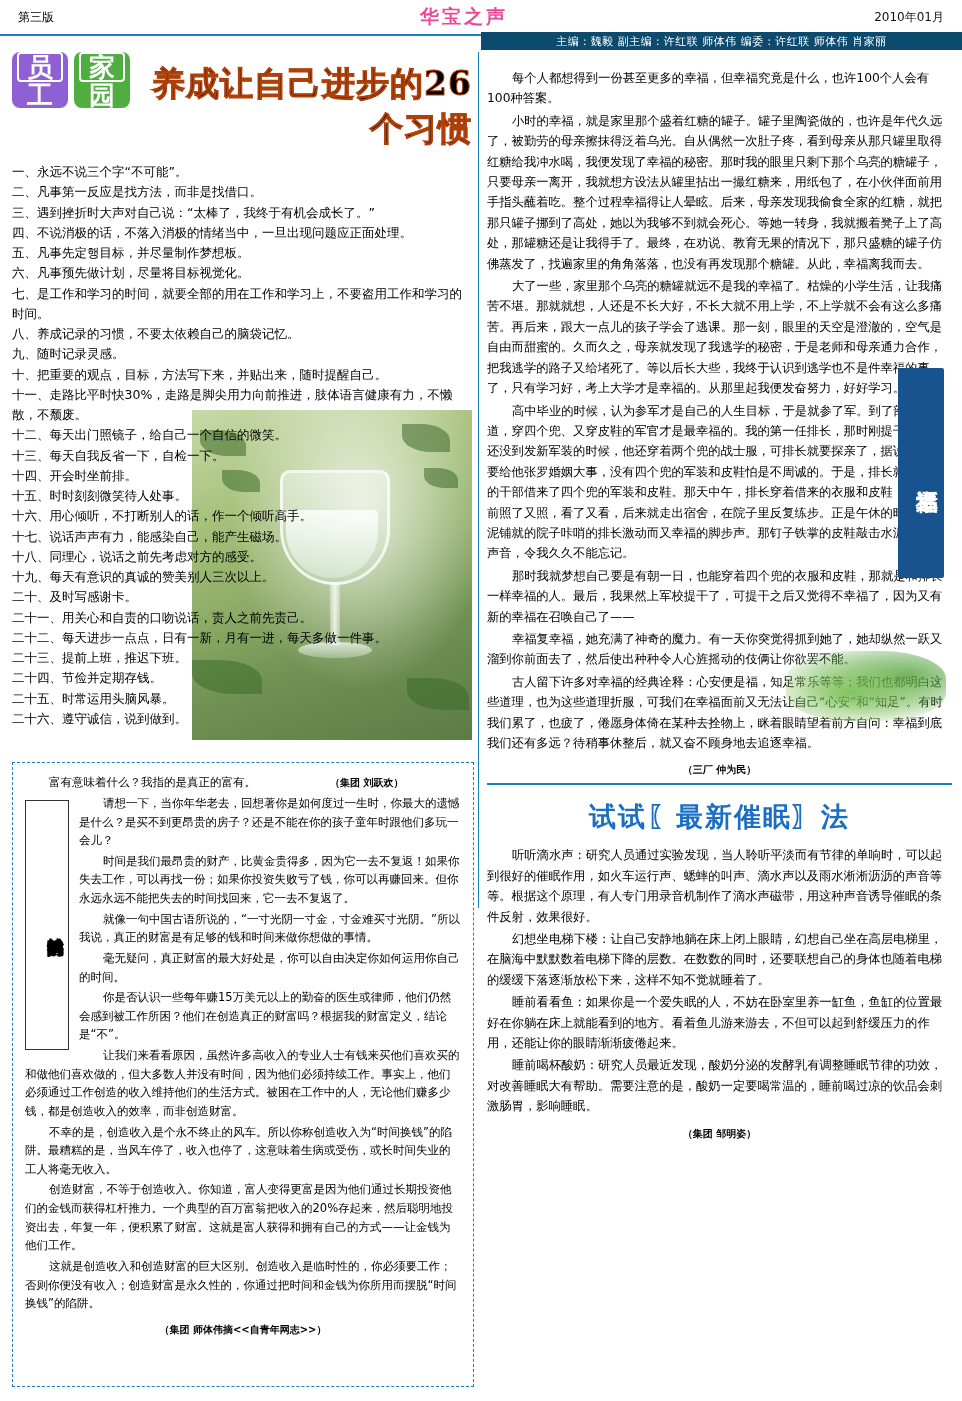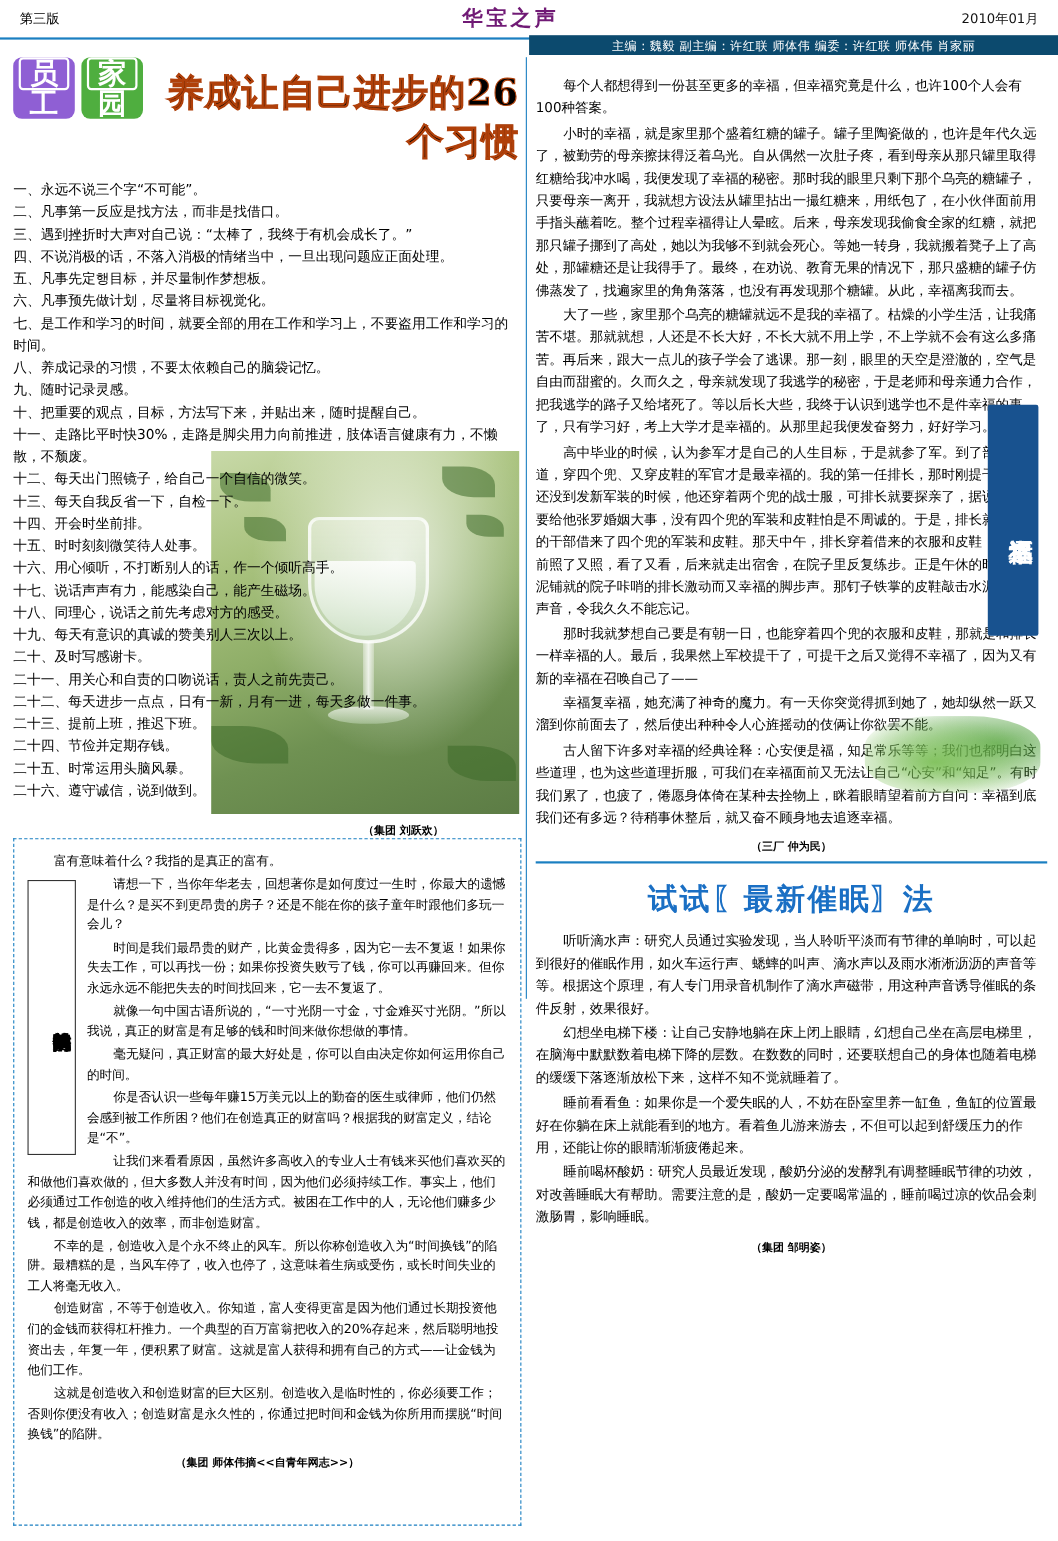--- a/index.html
+++ b/index.html
@@ -14,21 +14,21 @@
   }
   
   .masthead {
     height:30px; width:962px;
     border-bottom:2px solid #1a7fc1;
     display:flex; align-items:center; justify-content:space-between;
     padding:17px 18px;
     font-size:12px;
   }
   .masthead .paper-name {
-    color:#701a75; font-weight:bold; font-size:19px;
+    color:#ec4899; font-weight:bold; font-size:19px;
     letter-spacing:3px;
     font-family:"DejaVu Serif","Liberation Serif",serif;
   }
   .masthead .date { color:#111; font-size:12px; }
 
   .credit-bar {
     position:absolute; top:32px; left:481px; width:481px; height:18px;
     background:#0c4a6e; color:#fff; font-size:11px;
     display:flex; align-items:center; justify-content:center;
     letter-spacing:0.5px;
@@ -103,21 +103,21 @@
   .photo .foot {
     position:absolute; left:18px; top:172px; width:74px; height:16px;
     border-radius:50%;
     background:linear-gradient(180deg, rgba(255,255,255,0.7), rgba(210,230,205,0.4));
   }
   .photo .leaf {
     position:absolute; border-radius:0 60% 0 60%;
     background:rgba(60,105,40,0.55);
   }
   .photo-credit {
-    position:absolute; top:748px; left:330px;
+    position:absolute; top:776px; left:330px;
     font-size:10px; font-weight:bold;
   }
 
   
   .box-lower {
     position:absolute; top:762px; left:12px; width:462px; height:625px;
     border:1px dashed #1a7fc1;
     padding:10px 12px;
   }
   .box-lower .lead { font-size:11.5px; line-height:1.65; text-indent:0; }

